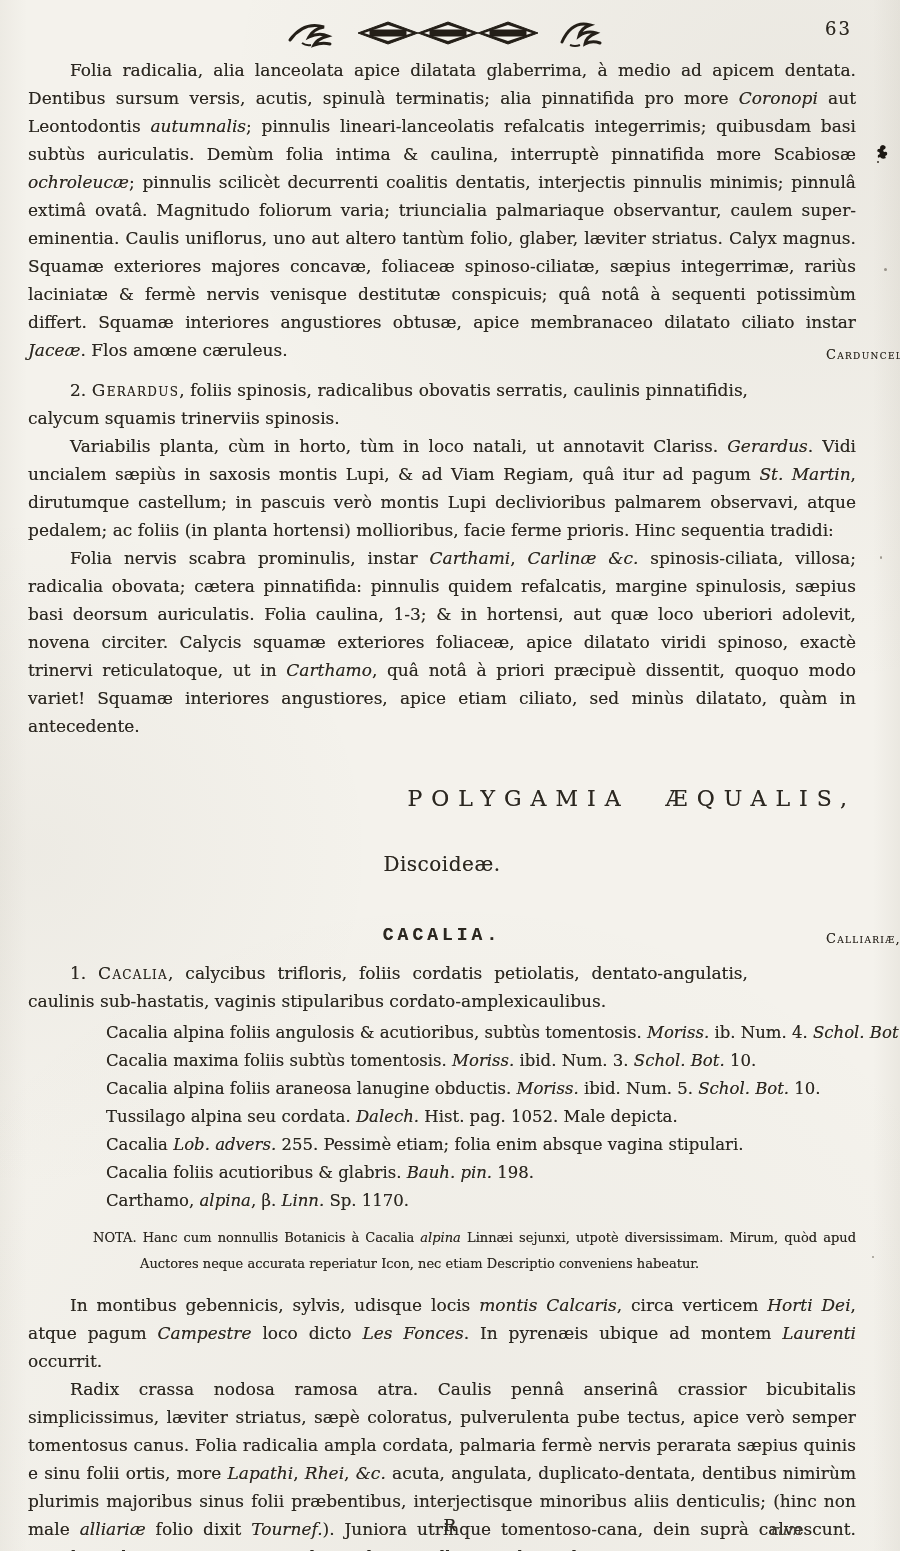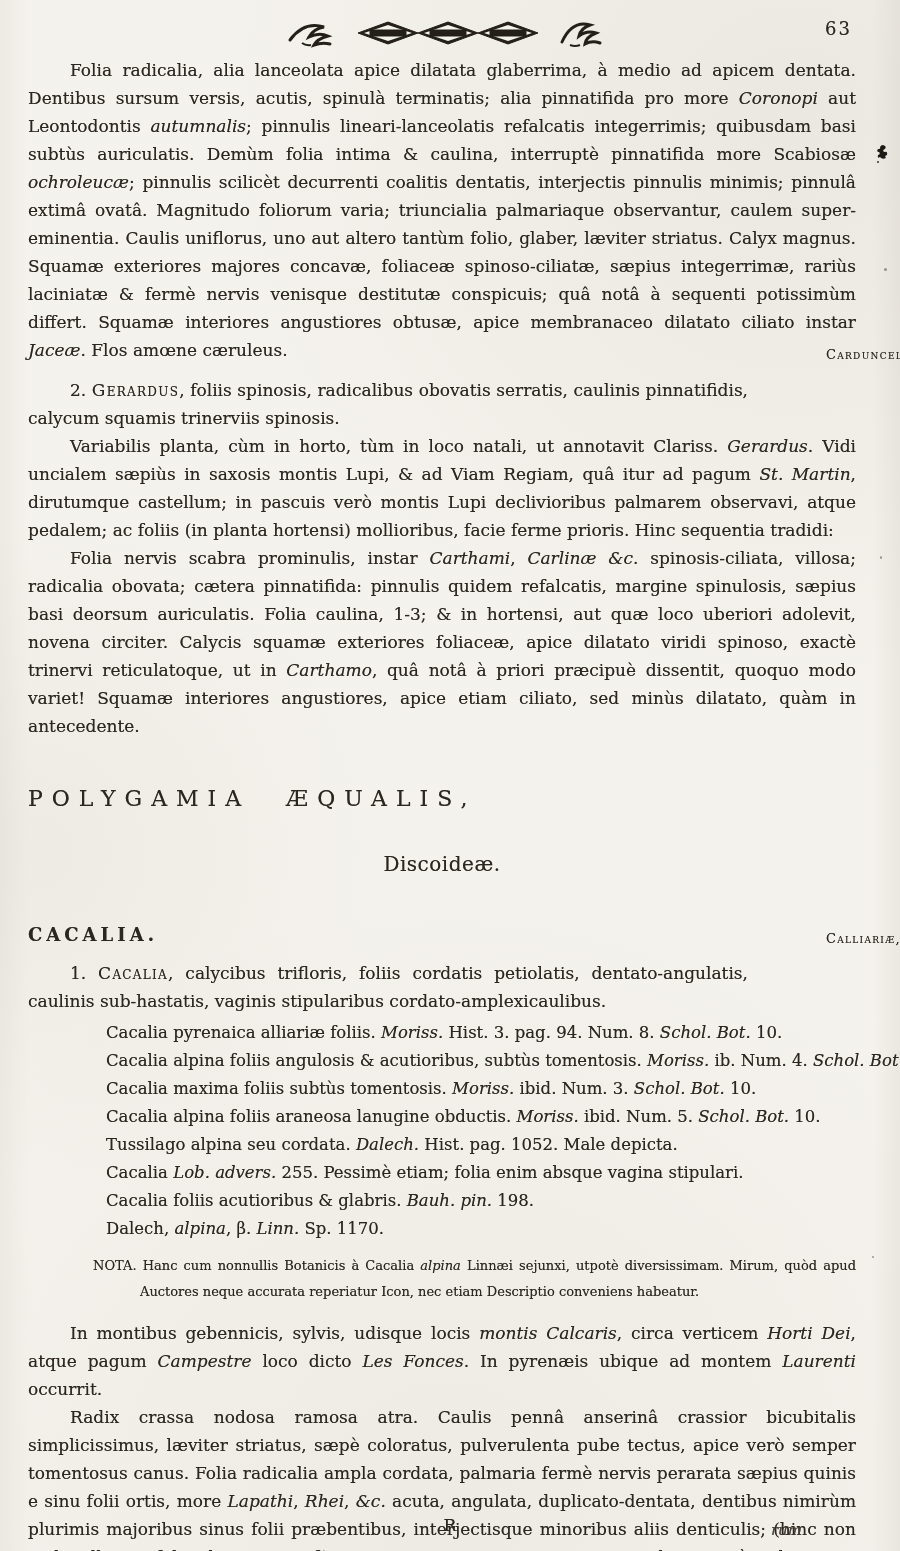--- a/index.html
+++ b/index.html
@@ -38,30 +38,30 @@
   }
   .margin-note{
     position:absolute; top:148px; right:-36px; width:110px;
     font-size:12.5px; line-height:14px; letter-spacing:.5px;
     text-align:left;
   }
   .note-1{ top:348px; }
   .note-2{ top:932px; }
   .margin-note .seg-sc{ font-size:13px; }
   h1.order-heading{
-    margin:46px 0 0 0; text-align:left; font-weight:normal;
+    margin:46px 0 0 0; text-align:right; font-weight:normal;
     font-size:22px; letter-spacing:9px; word-spacing:20px;
   }
   h2.subsection-heading{
     margin:40px 0 0 0; text-align:center; font-weight:normal;
     font-size:20px; letter-spacing:.5px; line-height:26px;
   }
   h3.genus-heading{
-    margin:46px 0 0 0; font-weight:600;
-    font-size:18px; letter-spacing:4px; line-height:24px;
+    margin:46px 0 0 0; text-align:center; font-weight:600;
+    font-size:18px; letter-spacing:4px; line-height:24px;font-family:Liberation Mono, monospace;
   }
   .species-1{ margin-top:36px; }
   .synonym-list{ margin:4px 0 0 0; padding-left:78px; font-size:16.5px; }
   .synonym-line{ line-height:28px; white-space:nowrap; }
   .nota-par{
     margin:10px 0 14px 0; font-size:13px; line-height:26px;
     padding-left:112px; text-indent:-47px; text-align:justify;
   }
   .habitat-par{ margin-top:6px; }
   .radix-par{ margin-top:6px; }
@@ -118,28 +118,27 @@
 
   <h1 class="order-heading">POLYGAMIA ÆQUALIS,</h1>
 
   <h2 class="subsection-heading">Discoideæ.</h2>
 
   <h3 class="genus-heading">CACALIA.</h3>
 
   <p class="species-par species-1"><span>1.  </span><span class="seg-sc">Cacalia</span><span>, calycibus trifloris, foliis cordatis petiolatis, dentato-angulatis, caulinis sub-hastatis, vaginis stipularibus cordato-amplexicaulibus.</span></p>
 
   <div class="synonym-list">
-      <div class="synonym-line"><span>Cacalia pyrenaica alliariæ foliis.  </span><span class="seg-i">Moriss.</span><span> Hist. 3. pag. 94. Num. 8.  </span><span class="seg-i">Schol. Bot.</span><span> 10.</span></div>
       <div class="synonym-line"><span>Cacalia alpina foliis angulosis &amp; acutioribus, subtùs tomentosis.  </span><span class="seg-i">Moriss.</span><span> ib. Num. 4.  </span><span class="seg-i">Schol. Bot.</span></div>
       <div class="synonym-line"><span>Cacalia maxima foliis subtùs tomentosis.  </span><span class="seg-i">Moriss.</span><span> ibid. Num. 3.  </span><span class="seg-i">Schol. Bot.</span><span> 10.</span></div>
       <div class="synonym-line"><span>Cacalia alpina foliis araneosa lanugine obductis.  </span><span class="seg-i">Moriss.</span><span> ibid. Num. 5.  </span><span class="seg-i">Schol. Bot.</span><span> 10.</span></div>
       <div class="synonym-line"><span>Tussilago alpina seu cordata.  </span><span class="seg-i">Dalech.</span><span> Hist. pag. 1052.  Male depicta.</span></div>
       <div class="synonym-line"><span>Cacalia </span><span class="seg-i">Lob. advers.</span><span> 255.  Pessimè etiam; folia enim absque vagina stipulari.</span></div>
       <div class="synonym-line"><span>Cacalia foliis acutioribus &amp; glabris.  </span><span class="seg-i">Bauh. pin.</span><span> 198.</span></div>
-      <div class="synonym-line"><span>Dalech, </span><span class="seg-i">alpina</span><span>, β.  </span><span class="seg-i">Linn.</span><span> Sp. 1170.</span></div>
+      <div class="synonym-line"><span>Carthamo, </span><span class="seg-i">alpina</span><span>, β.  </span><span class="seg-i">Linn.</span><span> Sp. 1170.</span></div>
     </div>
 
   <p class="nota-par"><span>NOTA.  Hanc cum nonnullis Botanicis à Cacalia </span><span class="seg-i">alpina</span><span> Linnæi sejunxi, utpotè diversissimam.  Mirum, quòd apud Auctores neque accurata reperiatur Icon, nec etiam Descriptio conveniens habeatur.</span></p>
 
   <p class="body-par habitat-par"><span>In montibus gebennicis, sylvis, udisque locis </span><span class="seg-i">montis Calcaris</span><span>, circa verticem </span><span class="seg-i">Horti Dei</span><span>, atque pagum </span><span class="seg-i">Campestre</span><span> loco dicto </span><span class="seg-i">Les Fonces</span><span>.  In pyrenæis ubique ad montem </span><span class="seg-i">Laurenti</span><span> occurrit.</span></p>
 
   <p class="body-par radix-par"><span>Radix crassa nodosa ramosa atra.  Caulis pennâ anserinâ crassior bicubitalis simplicissimus, læviter striatus, sæpè coloratus, pulverulenta pube tectus, apice verò semper tomentosus canus.  Folia radicalia ampla cordata, palmaria fermè nervis perarata sæpius quinis e sinu folii ortis, more </span><span class="seg-i">Lapathi</span><span>, </span><span class="seg-i">Rhei</span><span>, </span><span class="seg-i">&amp;c.</span><span> acuta, angulata, duplicato-dentata, dentibus nimirùm plurimis majoribus sinus folii præbentibus, interjectisque minoribus aliis denticulis; (hinc non male </span><span class="seg-i">alliariæ</span><span> folio dixit </span><span class="seg-i">Tournef.</span><span>).  Juniora utrinque tomentoso-cana, dein suprà calvescunt.  Petiolus sulcatus tomentosus.  Folia caulina simillima, sed petiolo-</span></p>
 
   <div class="margin-note note-1"><span class="seg-sc">Carduncellus</span></div>
   <div class="margin-note note-2"><span class="seg-sc">Calliariæ,</span></div>

